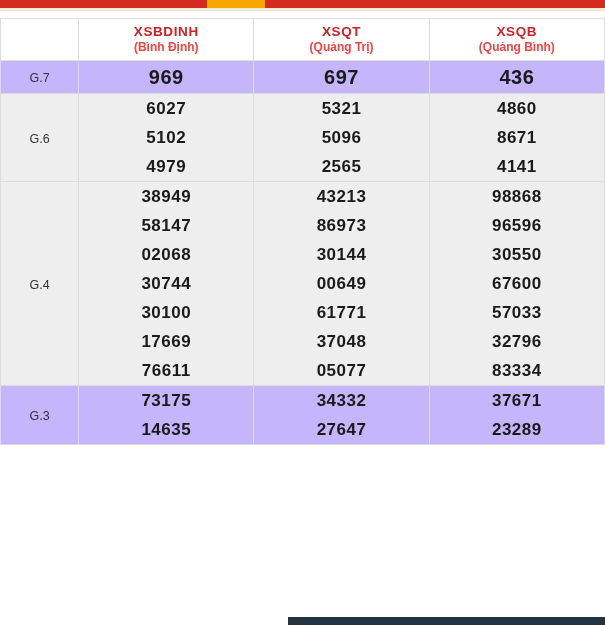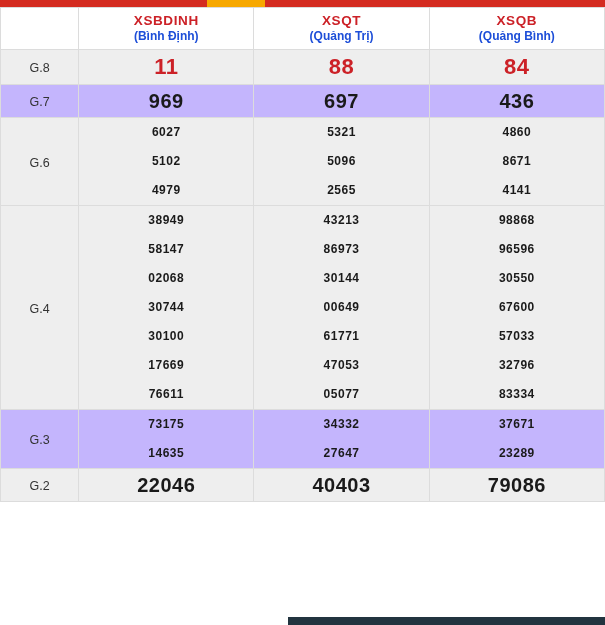--- a/index.html
+++ b/index.html
@@ -37,21 +37,21 @@
     position: absolute;
     top: 8px; left: 0;
     width: 605px;
     height: 3px;
     background: #efe8d8;
   }
 
   
   .result-table {
     position: absolute;
-    top: 7px;
+    top: 18px;
     left: 0;
     width: 605px;
     border-collapse: collapse;
     table-layout: fixed;
   }
   .result-table td, .result-table th {
     border: 1px solid #dcdcdc;
     text-align: center;
     vertical-align: middle;
     padding: 0;
@@ -68,21 +68,21 @@
   }
   .prov-code {
     display: block;
     color: #cc2127;
     font-weight: bold;
     font-size: 13.5px;
     letter-spacing: 0.6px;
   }
   .prov-name {
     display: block;
-    color: #1d4ed8;
+    color: #ef4444;
     font-size: 12px;
     margin-top: 0;
   }
 
   
   .row-shade td { background: #eeeeee; }
   .row-plain td { background: #c4b5fd; }
 
   .prize-label {
     color: #333333;
@@ -92,21 +92,21 @@
   .num-stack {
     display: flex;
     flex-direction: column;
     justify-content: center;
     align-items: center;
   }
   .num {
     display: block;
     color: #1a1a1a;
     font-weight: bold;
-    font-size: 12px;
+    font-size: 17px;
     line-height: 29px;
     letter-spacing: 0.5px;
   }
   .num.red {
     color: #cc2127;
   }
   .num.big {
     font-size: 22px;
     line-height: 34px;
   }
@@ -154,38 +154,20 @@
           <span class="prov-code">XSQT</span>
           <span class="prov-name">(Quảng Trị)</span>
         </th>
         <th class="hdr-cell">
           <span class="prov-code">XSQB</span>
           <span class="prov-name">(Quảng Bình)</span>
         </th>
       </tr>
     </thead>
     <tbody id="table-body">
-        <tr class="row-shade">
-          <td><span class="prize-label">G.8</span></td>
-          <td>
-            <div class="num-stack">
-              <span class="num red big">11</span>
-            </div>
-          </td>
-          <td>
-            <div class="num-stack">
-              <span class="num red big">88</span>
-            </div>
-          </td>
-          <td>
-            <div class="num-stack">
-              <span class="num red big">84</span>
-            </div>
-          </td>
-        </tr>
         <tr class="row-plain">
           <td><span class="prize-label">G.7</span></td>
           <td>
             <div class="num-stack">
               <span class="num xl">969</span>
             </div>
           </td>
           <td>
             <div class="num-stack">
               <span class="num xl">697</span>
@@ -234,21 +216,21 @@
               <span class="num">76611</span>
             </div>
           </td>
           <td>
             <div class="num-stack">
               <span class="num">43213</span>
               <span class="num">86973</span>
               <span class="num">30144</span>
               <span class="num">00649</span>
               <span class="num">61771</span>
-              <span class="num">47053</span>
+              <span class="num">37048</span>
               <span class="num">05077</span>
             </div>
           </td>
           <td>
             <div class="num-stack">
               <span class="num">98868</span>
               <span class="num">96596</span>
               <span class="num">30550</span>
               <span class="num">67600</span>
               <span class="num">57033</span>
@@ -271,36 +253,18 @@
               <span class="num">27647</span>
             </div>
           </td>
           <td>
             <div class="num-stack">
               <span class="num">37671</span>
               <span class="num">23289</span>
             </div>
           </td>
         </tr>
-        <tr class="row-shade">
-          <td><span class="prize-label">G.2</span></td>
-          <td>
-            <div class="num-stack">
-              <span class="num xl">22046</span>
-            </div>
-          </td>
-          <td>
-            <div class="num-stack">
-              <span class="num xl">40403</span>
-            </div>
-          </td>
-          <td>
-            <div class="num-stack">
-              <span class="num xl">79086</span>
-            </div>
-          </td>
-        </tr>
       </tbody>
   </table>
 
   <div class="bottom-bar"></div>
 
 </div>
 
 </body></html>

